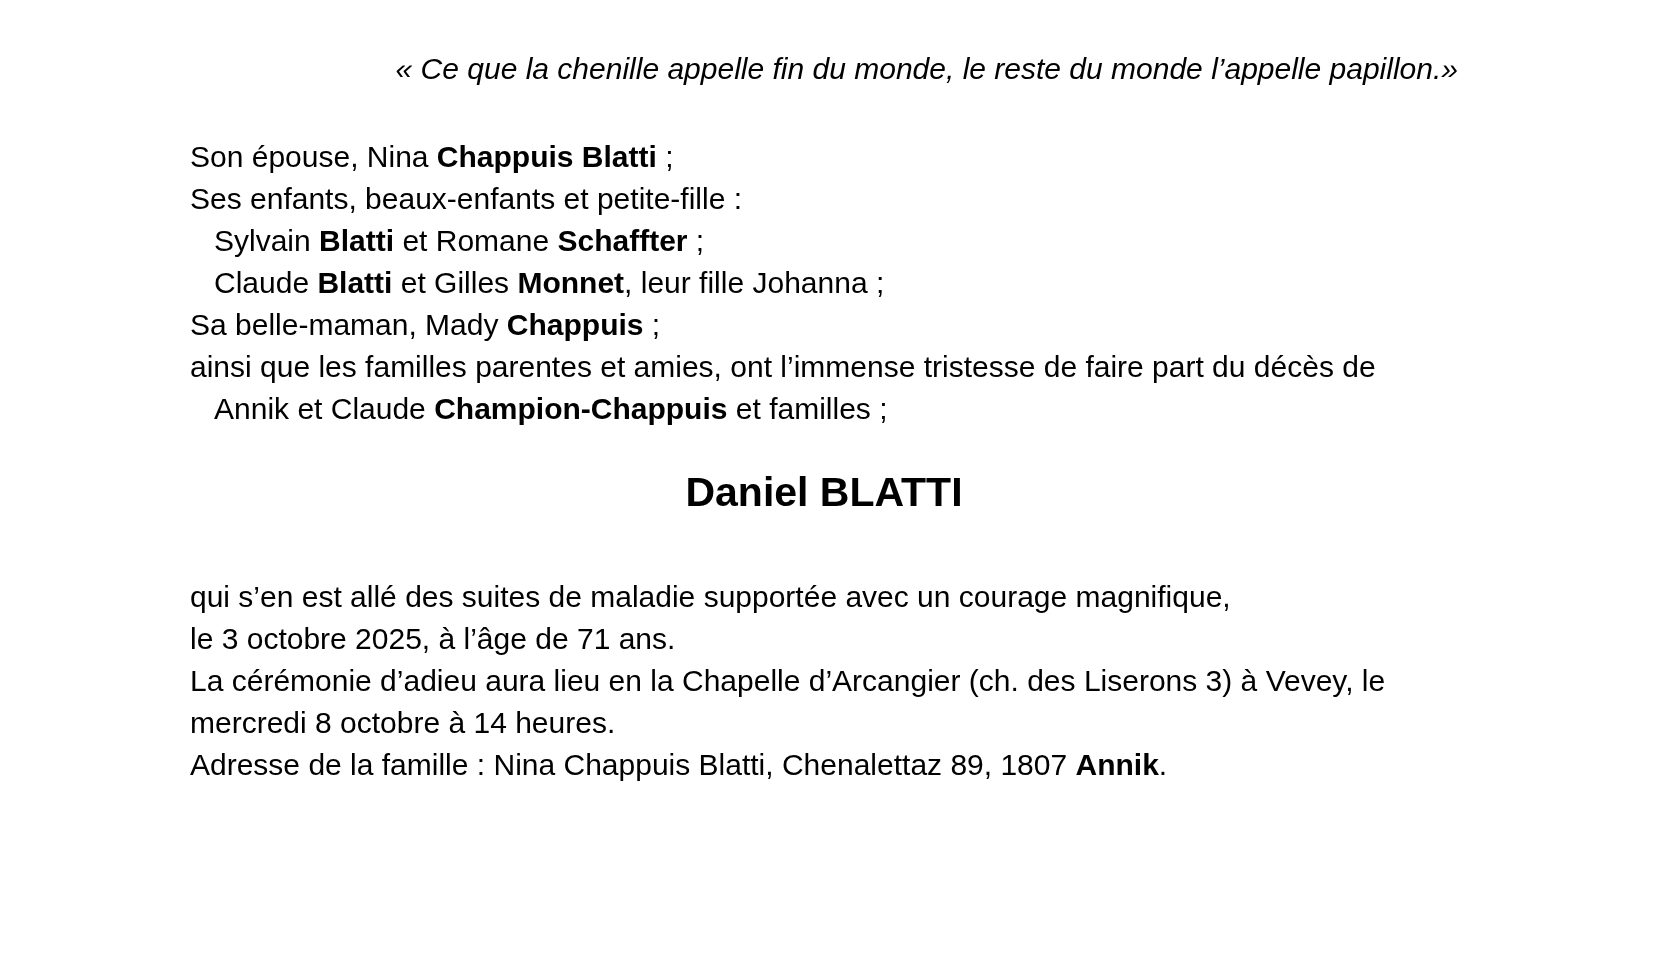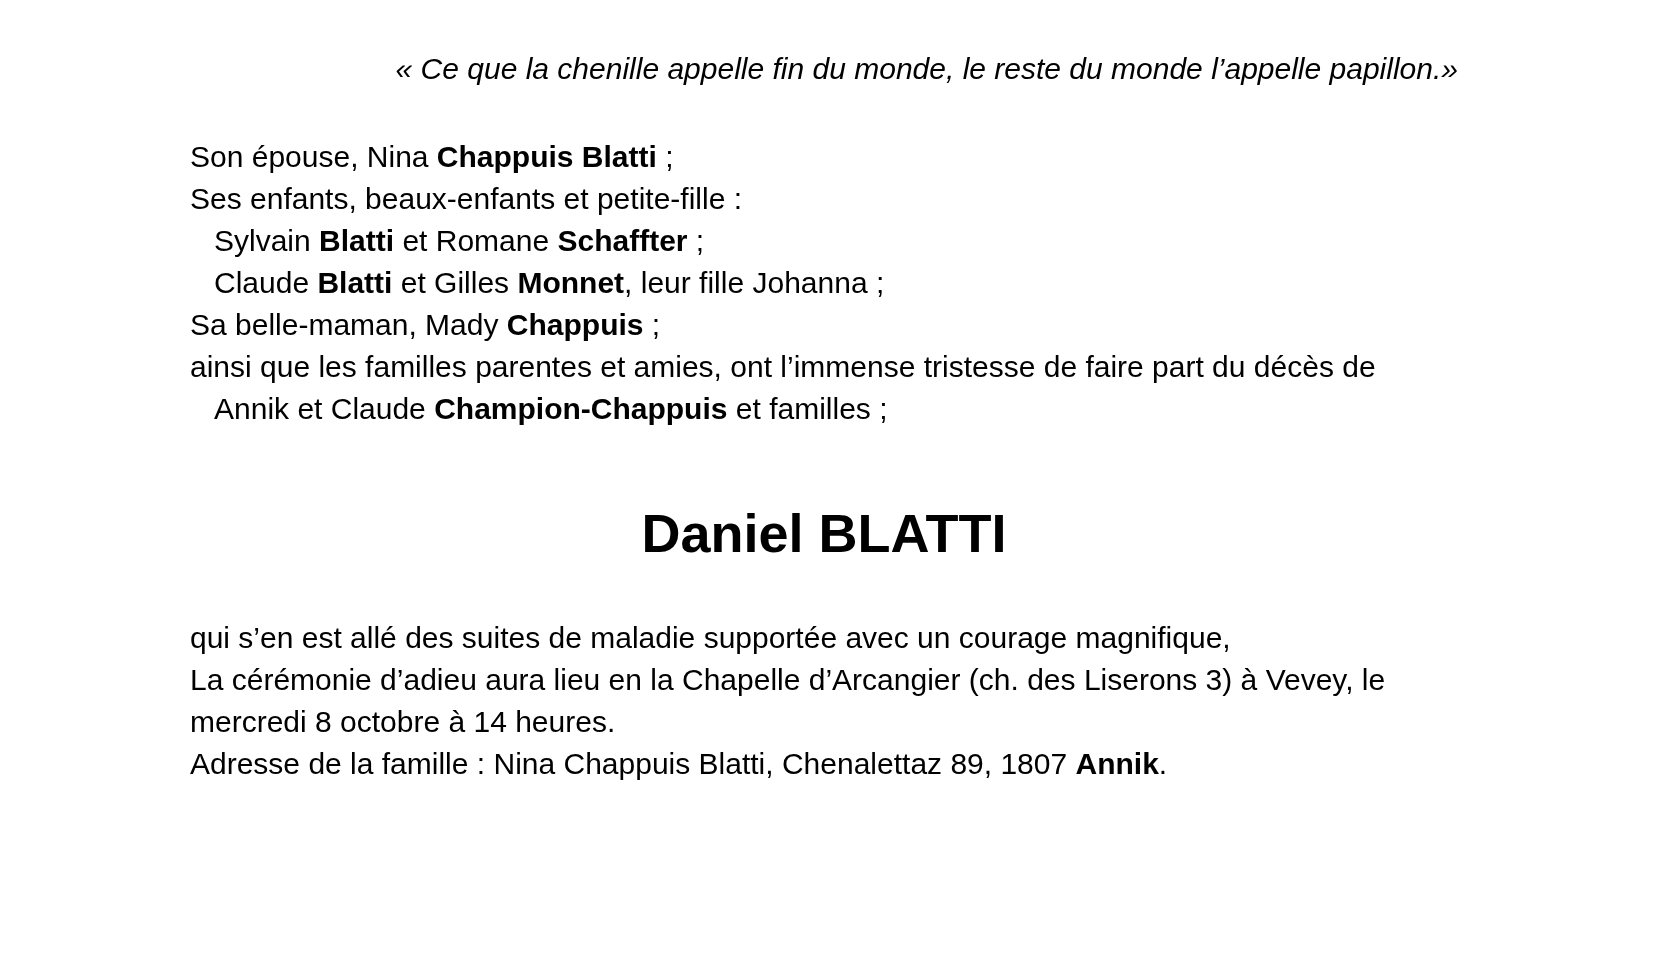--- a/index.html
+++ b/index.html
@@ -36,23 +36,23 @@
   .line {
     white-space: nowrap;
   }
   .line.indent {
     padding-left: 24px;
   }
   .bold {
     font-weight: bold;
   }
   .name-block {
-    margin-top: 77px;
+    margin-top: 36px;
     text-align: center;
-    font-size: 54px;
+    font-size: 41px;
     line-height: 52px;
     font-weight: bold;
   }
   .details-block {
     margin-top: 58px;
   }
 </style>
 </head>
 <body>
 
@@ -69,18 +69,19 @@
       <div class="line indent"><span>Claude </span><span class="bold">Blatti</span><span> et Gilles </span><span class="bold">Monnet</span><span>, leur fille Johanna ;</span></div>
       <div class="line"><span>Sa belle-maman, Mady </span><span class="bold">Chappuis</span><span> ;</span></div>
       <div class="line"><span>ainsi que les familles parentes et amies, ont l’immense tristesse de faire part du décès de</span></div>
       <div class="line indent"><span>Annik et Claude </span><span class="bold">Champion-Chappuis</span><span> et familles ;</span></div>
     </div>
 
   <div class="name-block">Daniel BLATTI</div>
 
   <div class="details-block">
       <div class="line"><span>qui s’en est allé des suites de maladie supportée avec un courage magnifique,</span></div>
+      <div class="line"><span>le 3 octobre 2025, à l’âge de 71 ans.</span></div>
       <div class="line"><span>La cérémonie d’adieu aura lieu en la Chapelle d’Arcangier (ch. des Liserons 3) à Vevey, le</span></div>
       <div class="line"><span>mercredi 8 octobre à 14 heures.</span></div>
       <div class="line"><span>Adresse de la famille : Nina Chappuis Blatti, Chenalettaz 89, 1807 </span><span class="bold">Annik</span><span>.</span></div>
     </div>
 
 </div>
 
 </body></html>

